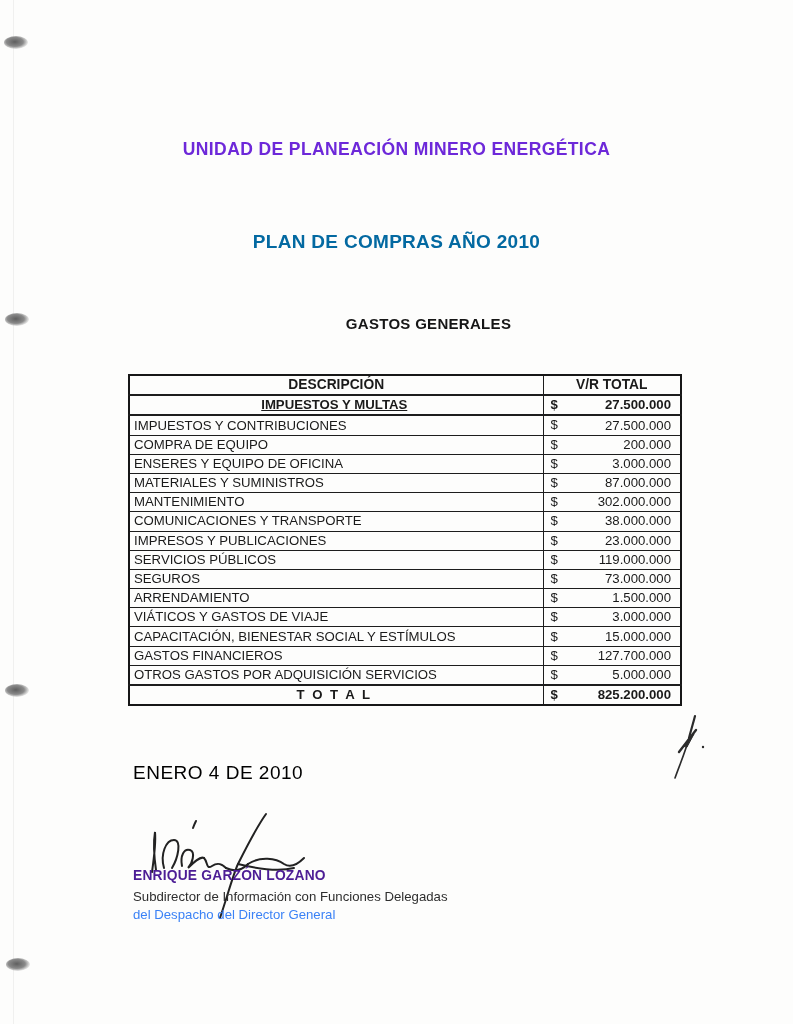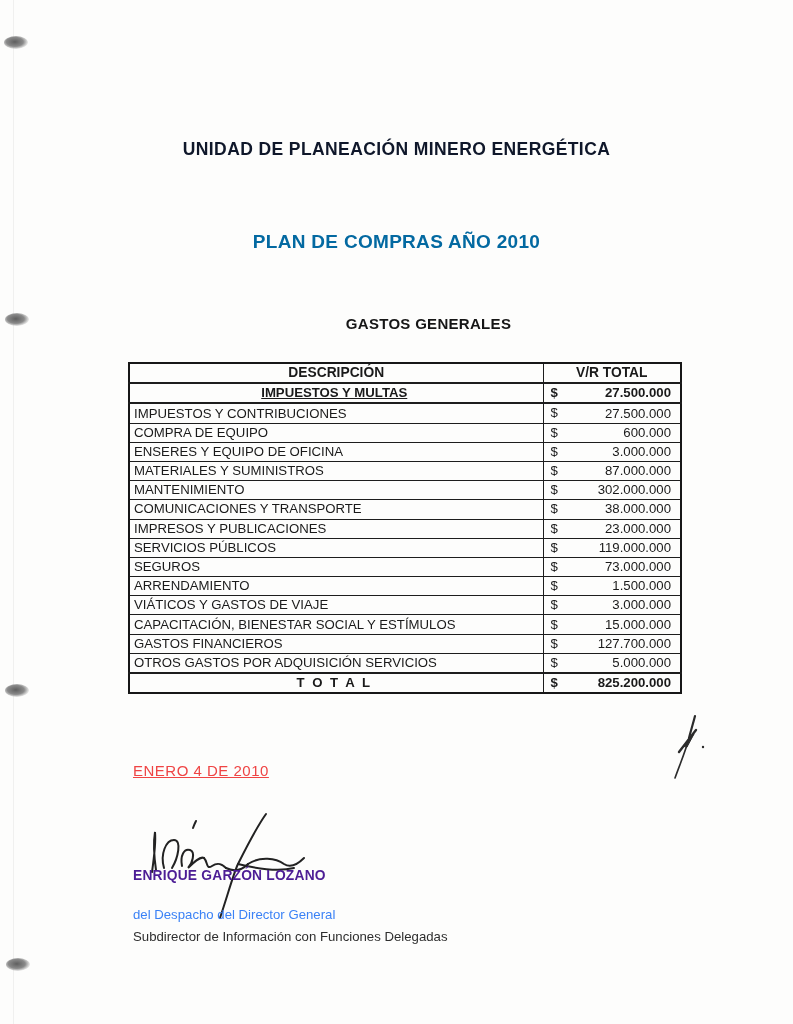--- a/index.html
+++ b/index.html
@@ -20,34 +20,34 @@
   .smudge {
     position:absolute;
     width:24px; height:13px;
     background: radial-gradient(ellipse at 45% 45%, #5f5f5f 0%, #8a8a8a 45%, rgba(160,160,160,0) 75%);
     border-radius:50%;
     filter: blur(0.6px);
   }
   .doc-title {
     position:absolute; top:139px; left:0; width:100%;
     text-align:center; font-size:17.5px; font-weight:bold;
-    letter-spacing:0.4px; margin:0; color:#0f172a;
+    letter-spacing:0.4px; margin:0; color:#6d28d9;
   }
   .doc-subtitle {
     position:absolute; top:231px; left:0; width:100%;
     text-align:center; font-size:19px; font-weight:bold;
     letter-spacing:0.3px; margin:0; color:#0369a1;
   }
   .section-heading {
     position:absolute; top:315px; left:0; width:100%;
     text-align:center; font-size:15px; font-weight:bold;
     letter-spacing:0.3px; margin:0; color:#161616;padding-left:32px;
   }
   table.budget {
-    position:absolute; left:128px; top:362px;
+    position:absolute; left:128px; top:374px;
     width:552px;
     border-collapse:collapse;
     table-layout:fixed;
     border:2.5px solid #171717;
     background:#fdfdfc;
   }
   table.budget th, table.budget td {
     border:1.5px solid #1d1d1d;
     height:18.2px;
     padding:0 4px;
@@ -65,30 +65,30 @@
   td.desc { text-align:left; padding-left:5px; }
   td.val { position:relative; }
   td.val .cur { position:absolute; left:7px; top:50%; transform:translateY(-50%); }
   td.val .amt { display:block; text-align:right; padding-right:5px; }
   tr.category td { font-weight:bold; border-top-width:2.4px; border-bottom-width:2.4px; }
   tr.category td.desc { text-align:center; padding-left:0;text-decoration:underline; }
   tr.total td { font-weight:bold; border-top-width:2.4px; }
   tr.total td.desc { text-align:center; padding-left:0; letter-spacing:2px; }
   .doc-date {
     position:absolute; left:133px; top:762px;
-    font-size:15px; letter-spacing:0.5px; color:#ef4444;text-decoration:underline;
+    font-size:19px; letter-spacing:0.5px; color:#000000;
   }
   .sig-svg { position:absolute; left:138px; top:806px; }
   .checkmark-svg { position:absolute; left:670px; top:712px; }
   .sig-name {
     position:absolute; left:133px; top:868px;
     font-size:13.8px; font-weight:bold; color:#4c1d95; letter-spacing:0.2px;
   }
   .sig-role1 {
-    position:absolute; left:133px; top:929px;
+    position:absolute; left:133px; top:889px;
     font-size:13.2px; color:#2e2e2e;
   }
   .sig-role2 {
     position:absolute; left:133px; top:907px;
     font-size:13.2px; color:#3b82f6;
   }
 </style>
 </head>
 <body>
 
@@ -128,21 +128,21 @@
       <td class="desc"><span class="desc-text">IMPUESTOS Y CONTRIBUCIONES</span></td>
       <td class="val">
         <span class="cur">$</span>
         <span class="amt">27.500.000</span>
       </td>
     </tr>
         <tr class="item">
       <td class="desc"><span class="desc-text">COMPRA DE EQUIPO</span></td>
       <td class="val">
         <span class="cur">$</span>
-        <span class="amt">600.000</span>
+        <span class="amt">200.000</span>
       </td>
     </tr>
         <tr class="item">
       <td class="desc"><span class="desc-text">ENSERES Y EQUIPO DE OFICINA</span></td>
       <td class="val">
         <span class="cur">$</span>
         <span class="amt">3.000.000</span>
       </td>
     </tr>
         <tr class="item">

